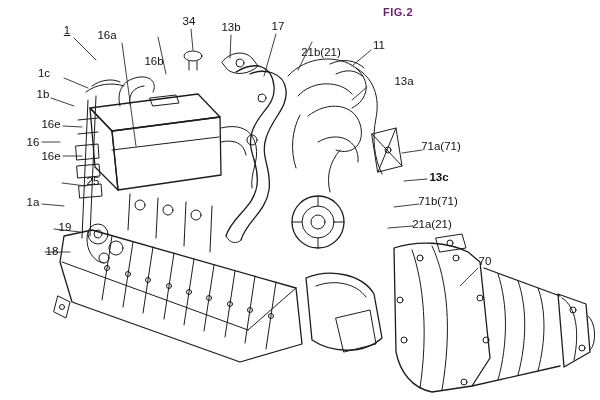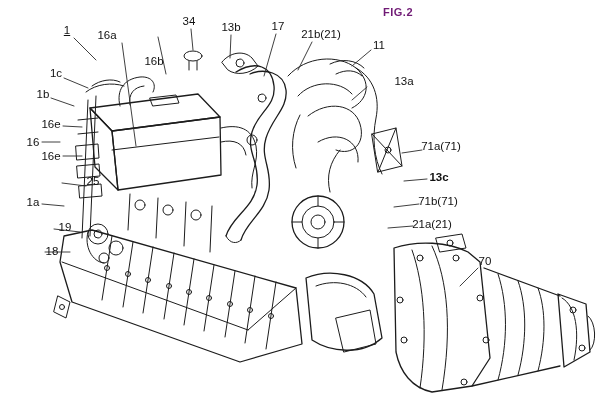--- a/index.html
+++ b/index.html
@@ -183,24 +183,24 @@
   </svg>
 
   <div class="fig-title">FIG.2</div>
   <div id="labels">
       <div class="ref-label u" style="left: 67px; top: 30px;">1</div>
       <div class="ref-label" style="left: 107px; top: 35px;">16a</div>
       <div class="ref-label" style="left: 154px; top: 29px; margin-top: 32px;">16b</div>
       <div class="ref-label" style="left: 189px; top: 21px;">34</div>
       <div class="ref-label" style="left: 231px; top: 27px;">13b</div>
       <div class="ref-label" style="left: 278px; top: 26px;">17</div>
-      <div class="ref-label" style="left: 321px; top: 34px;">21b(21)</div>
+      <div class="ref-label" style="left: 321px; top: 52px;">21b(21)</div>
       <div class="ref-label" style="left: 379px; top: 45px;">11</div>
       <div class="ref-label" style="left: 375px; top: 81px; margin-left: 29px;">13a</div>
-      <div class="ref-label" style="left: 56px; top: 73px;">1c</div>
+      <div class="ref-label" style="left: 44px; top: 73px;">1c</div>
       <div class="ref-label" style="left: 43px; top: 94px;">1b</div>
       <div class="ref-label" style="left: 51px; top: 124px;">16e</div>
       <div class="ref-label" style="left: 33px; top: 142px;">16</div>
       <div class="ref-label" style="left: 51px; top: 156px;">16e</div>
       <div class="ref-label" style="left: 53px; top: 181px; margin-left: 40px;">25</div>
       <div class="ref-label" style="left: 33px; top: 202px;">1a</div>
       <div class="ref-label" style="left: 45px; top: 227px; margin-left: 20px;">19</div>
       <div class="ref-label" style="left: 52px; top: 251px;">18</div>
       <div class="ref-label" style="left: 441px; top: 146px;">71a(71)</div>
       <div class="ref-label" style="left: 439px; top: 177px; font-weight: bold;">13c</div>

